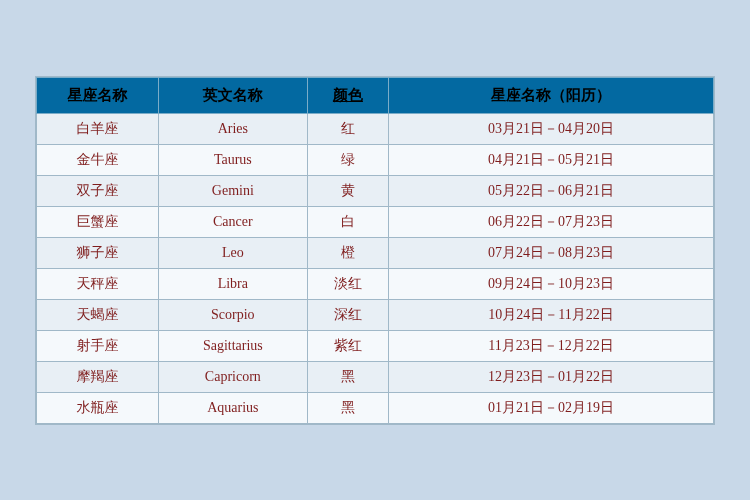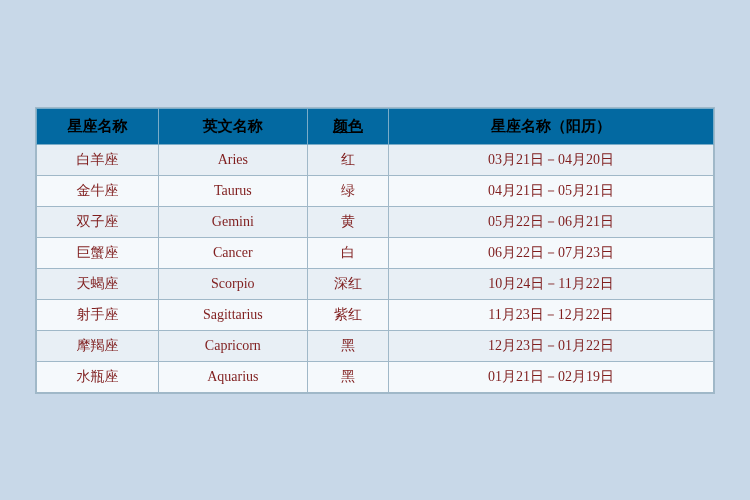--- a/index.html
+++ b/index.html
@@ -90,20 +90,32 @@
           <td>黄</td>
           <td>05月22日－06月21日</td>
         </tr>
         <tr>
           <td>巨蟹座</td>
           <td>Cancer</td>
           <td>白</td>
           <td>06月22日－07月23日</td>
         </tr>
         <tr>
+          <td>狮子座</td>
+          <td>Leo</td>
+          <td>橙</td>
+          <td>07月24日－08月23日</td>
+        </tr>
+        <tr>
+          <td>天秤座</td>
+          <td>Libra</td>
+          <td>淡红</td>
+          <td>09月24日－10月23日</td>
+        </tr>
+        <tr>
           <td>天蝎座</td>
           <td>Scorpio</td>
           <td>深红</td>
           <td>10月24日－11月22日</td>
         </tr>
         <tr>
           <td>射手座</td>
           <td>Sagittarius</td>
           <td>紫红</td>
           <td>11月23日－12月22日</td>

